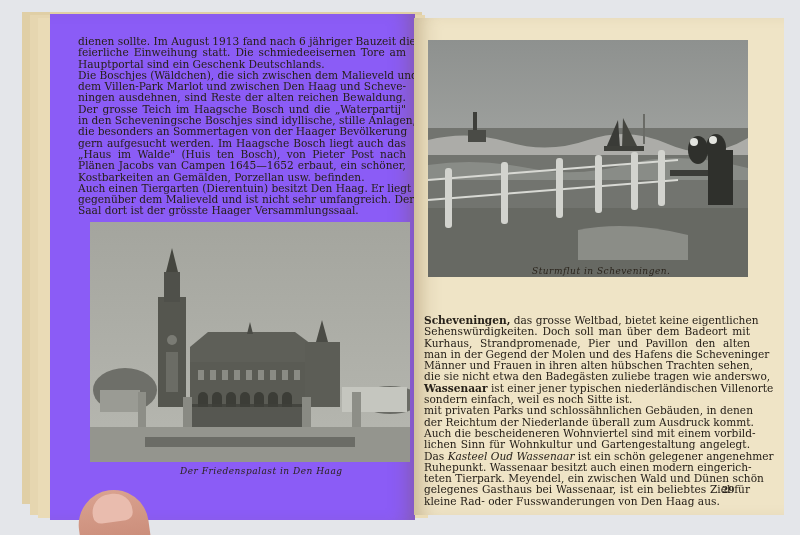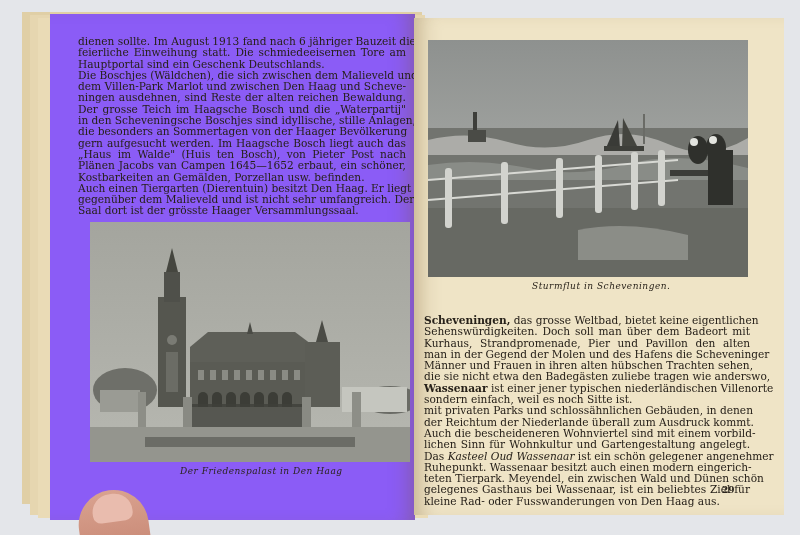--- a/index.html
+++ b/index.html
@@ -160,21 +160,21 @@
       <g fill="#2f302c">
         <ellipse cx="270" cy="110" rx="10" ry="14"></ellipse>
         <ellipse cx="288" cy="108" rx="10" ry="14"></ellipse>
         <rect x="280" y="110" width="25" height="55"></rect>
       </g>
       <circle cx="266" cy="102" r="4" fill="#e3e4df"></circle>
       <circle cx="285" cy="100" r="4" fill="#e3e4df"></circle>
     </svg>
   </div>
 
-  <div class="caption" style="left:118px;top:263px;text-align:right;">Sturmflut in Scheveningen.</div>
+  <div class="caption" style="left:118px;top:248px;text-align:right;">Sturmflut in Scheveningen.</div>
 
   <div class="text" style="left:10px;top:297px;width:326px;">
     <span class="line"><span class="b">Scheveningen,</span><span> das grosse Weltbad, bietet keine eigentlichen</span></span>
     <span class="line">Sehenswürdigkeiten. Doch soll man über dem Badeort mit</span>
     <span class="line">Kurhaus, Strandpromenade, Pier und Pavillon den alten</span>
     <span class="line">man in der Gegend der Molen und des Hafens die Scheveninger</span>
     <span class="line">Männer und Frauen in ihren alten hübschen Trachten sehen,</span>
     <span class="line">die sie nicht etwa den Badegästen zuliebe tragen wie anderswo,</span>
     <span class="line"><span class="b">Wassenaar</span><span> ist einer jener typischen niederländischen Villenorte</span></span>
     <span class="line last">sondern einfach, weil es noch Sitte ist.</span>

